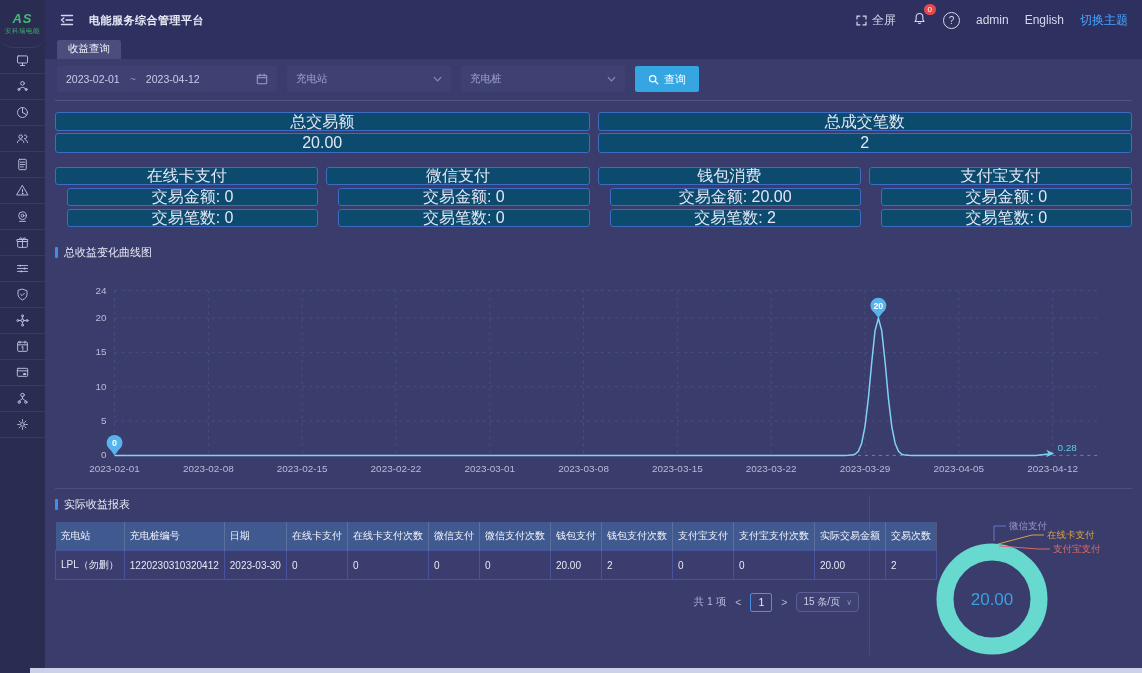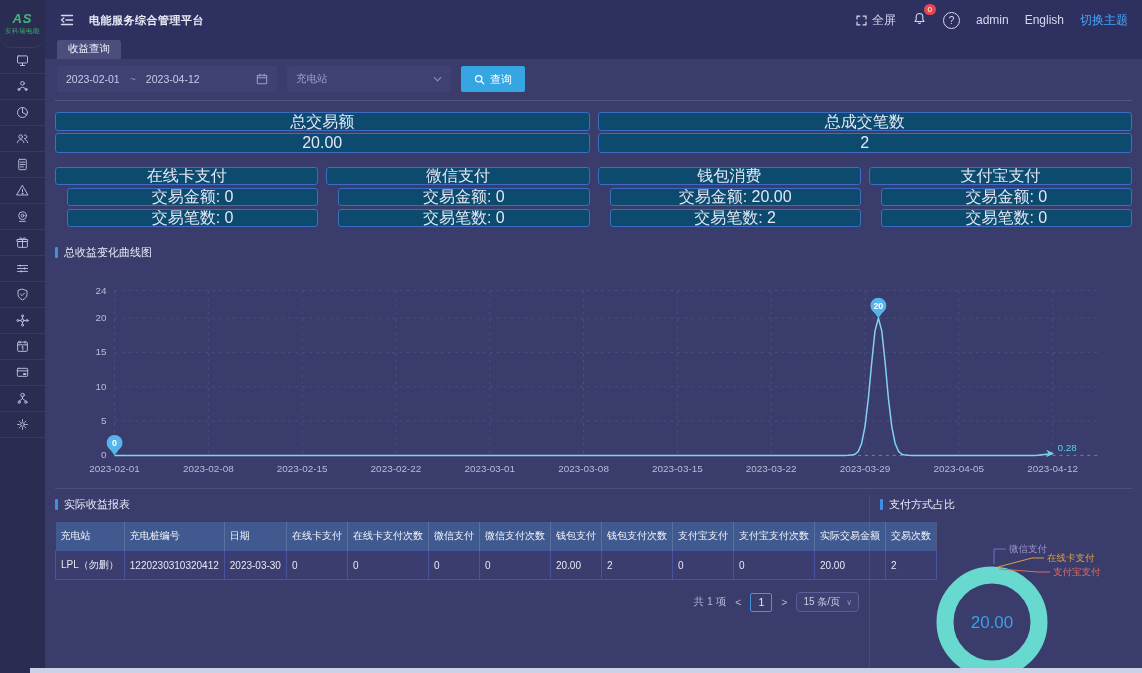--- a/index.html
+++ b/index.html
@@ -236,20 +236,26 @@
         <span>2023-04-12</span>
         <span class="cal">
           <svg width="12" height="12" viewBox="0 0 14 14" fill="none" stroke="#9da1c7" stroke-width="1.2">
             <rect x="1.5" y="2.5" width="11" height="10" rx="1"></rect>
               <path d="M4.5 1v3M9.5 1v3M1.5 5.5h11"></path>
           </svg>
         </span>
       </div>
       <div class="select">
         <span>充电站</span>
+        <svg width="9" height="6" viewBox="0 0 10 6" fill="none" stroke="#8a8eb8" stroke-width="1.3">
+            <path d="M1 1l4 4 4-4"></path>
+          </svg>
+      </div>
+      <div class="select">
+        <span>充电桩</span>
         <svg width="9" height="6" viewBox="0 0 10 6" fill="none" stroke="#8a8eb8" stroke-width="1.3">
             <path d="M1 1l4 4 4-4"></path>
           </svg>
       </div>
       <button class="btn-search">
         <svg width="11" height="11" viewBox="0 0 14 14" fill="none" stroke="#fff" stroke-width="1.5" stroke-linecap="round">
           <circle cx="6" cy="6" r="4"></circle>
             <path d="M9.2 9.2 12.5 12.5"></path>
         </svg>
         <span>查询</span>
@@ -395,24 +401,20 @@
           <span class="page-btn">&lt;</span>
           <span class="page-num">1</span>
           <span class="page-btn">&gt;</span>
           <span class="page-size">
             <span>15 条/页</span>
             <span class="chev">∨</span>
           </span>
         </div>
       </section>
       <section class="pie-panel">
-        <div class="sec-title">
-          <i class="bar"></i>
-          <span>支付方式占比</span>
-        </div>
         <svg id="pieChart" viewBox="0 0 262 160">
             <circle cx="122" cy="104" r="47" fill="none" stroke="#67d9cf" stroke-width="17"></circle>
             <text x="122" y="110" font-size="17" fill="#38a2e6" text-anchor="middle">20.00</text>
             <polyline points="124,46 124,31 136,31" fill="none" stroke="#6672cd" stroke-width="1"></polyline>
             <text x="139" y="34" font-size="9.5" fill="#9a94cc">微信支付</text>
             <polyline points="128,49 162,40 174,40" fill="none" stroke="#d8a246" stroke-width="1"></polyline>
             <text x="177" y="43" font-size="9.5" fill="#d8a246">在线卡支付</text>
             <polyline points="129,51 168,54 180,54" fill="none" stroke="#dd6a64" stroke-width="1"></polyline>
             <text x="183" y="57" font-size="9.5" fill="#dd6a64">支付宝支付</text>
           </svg>

